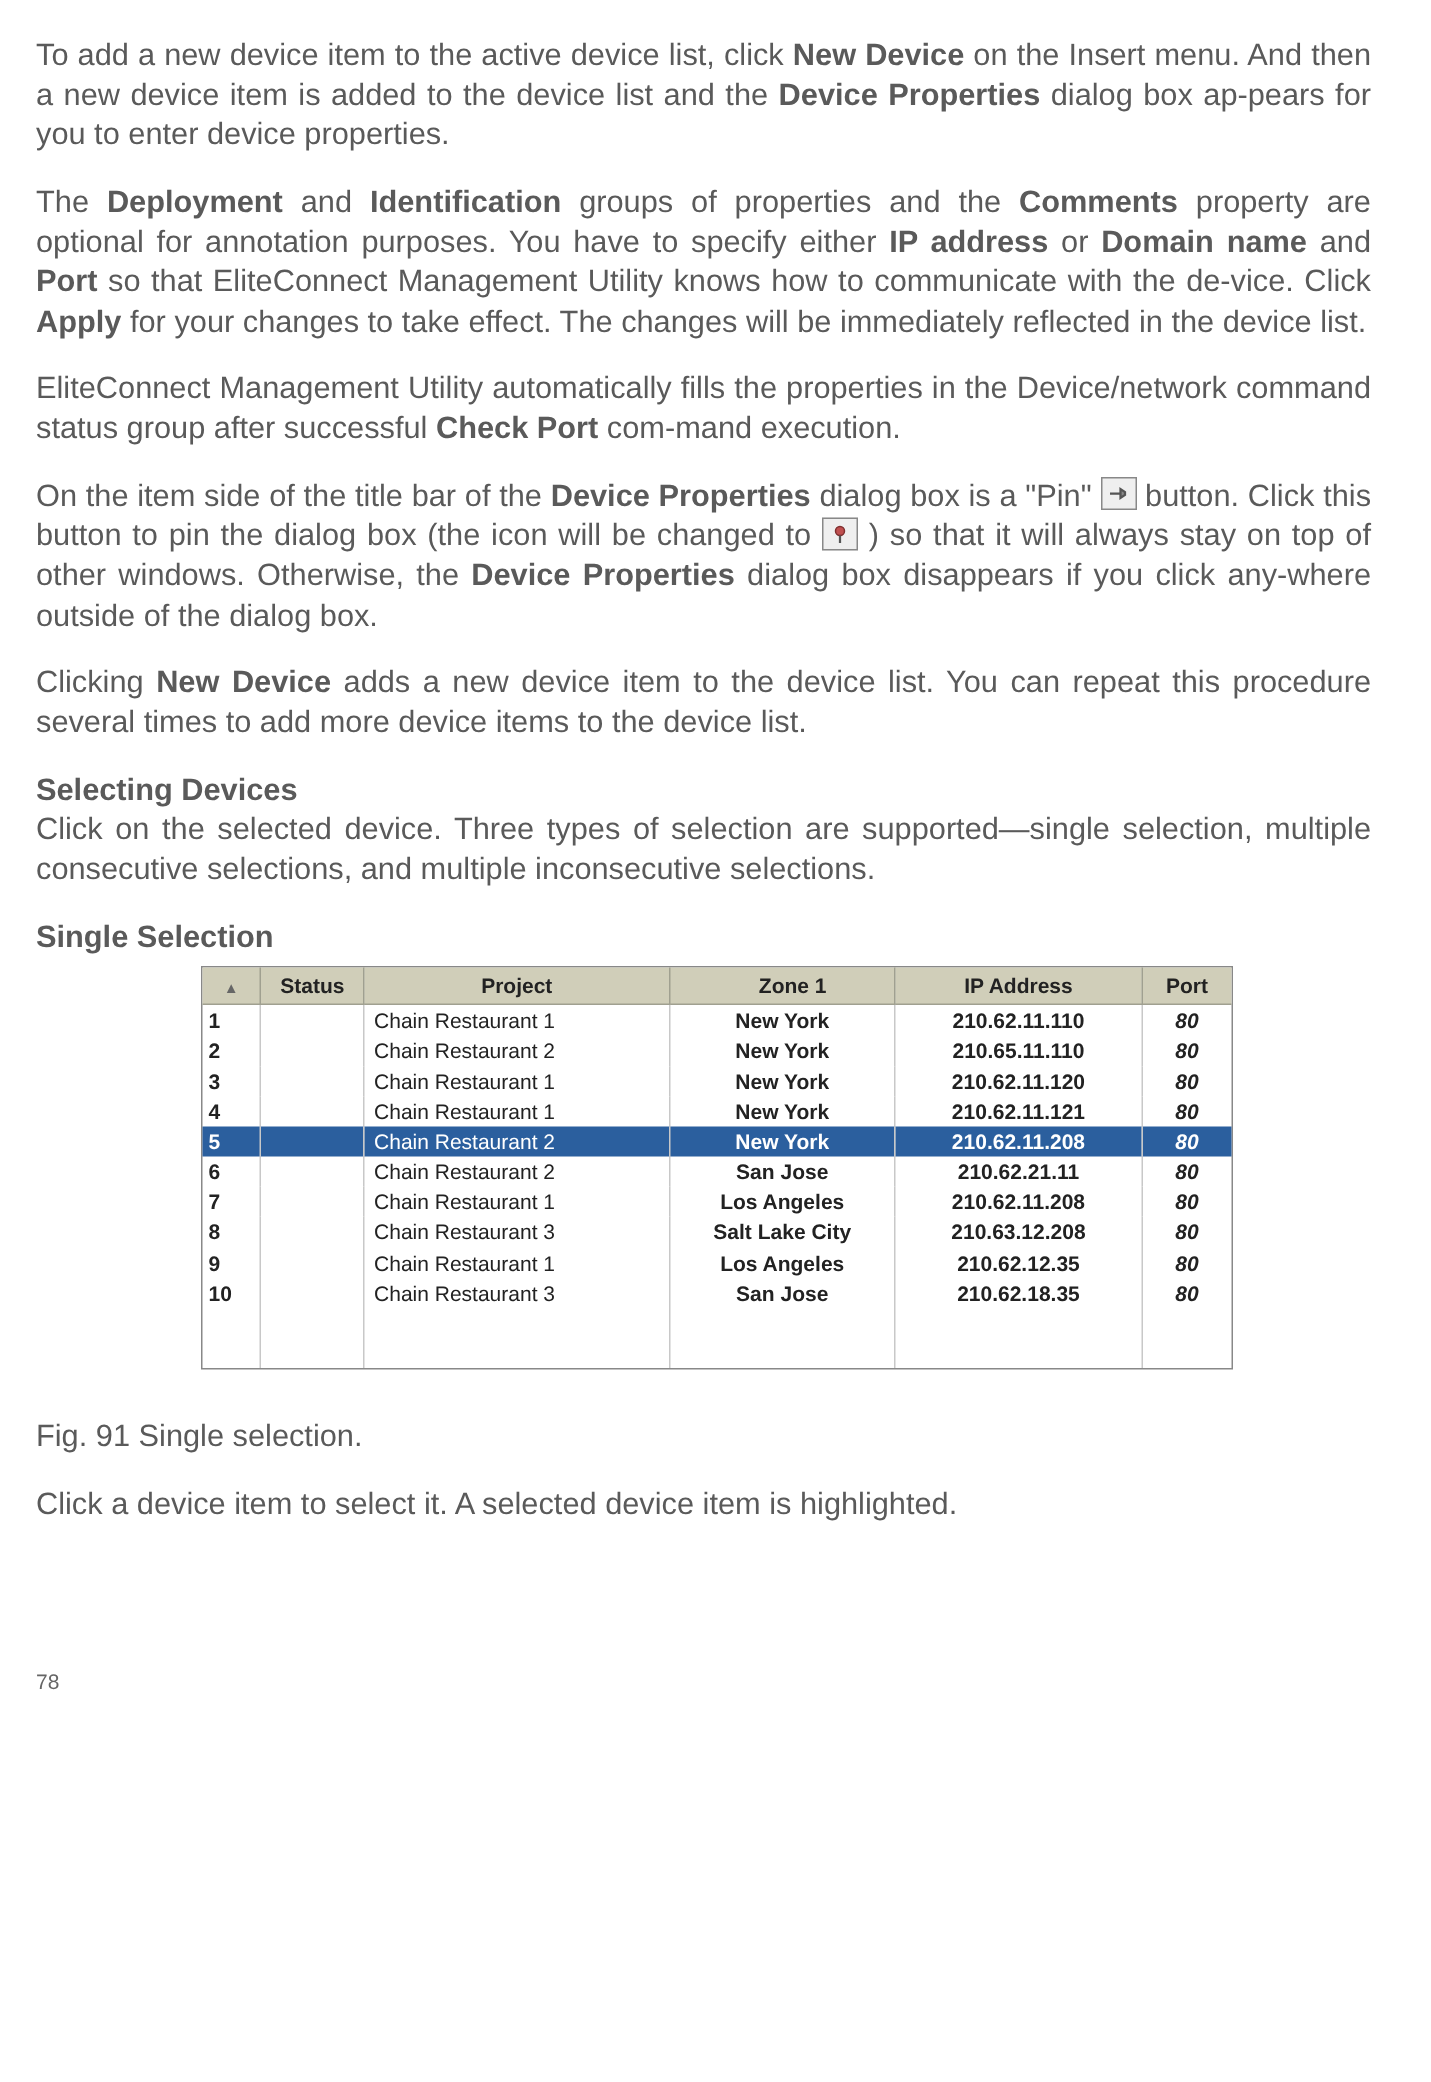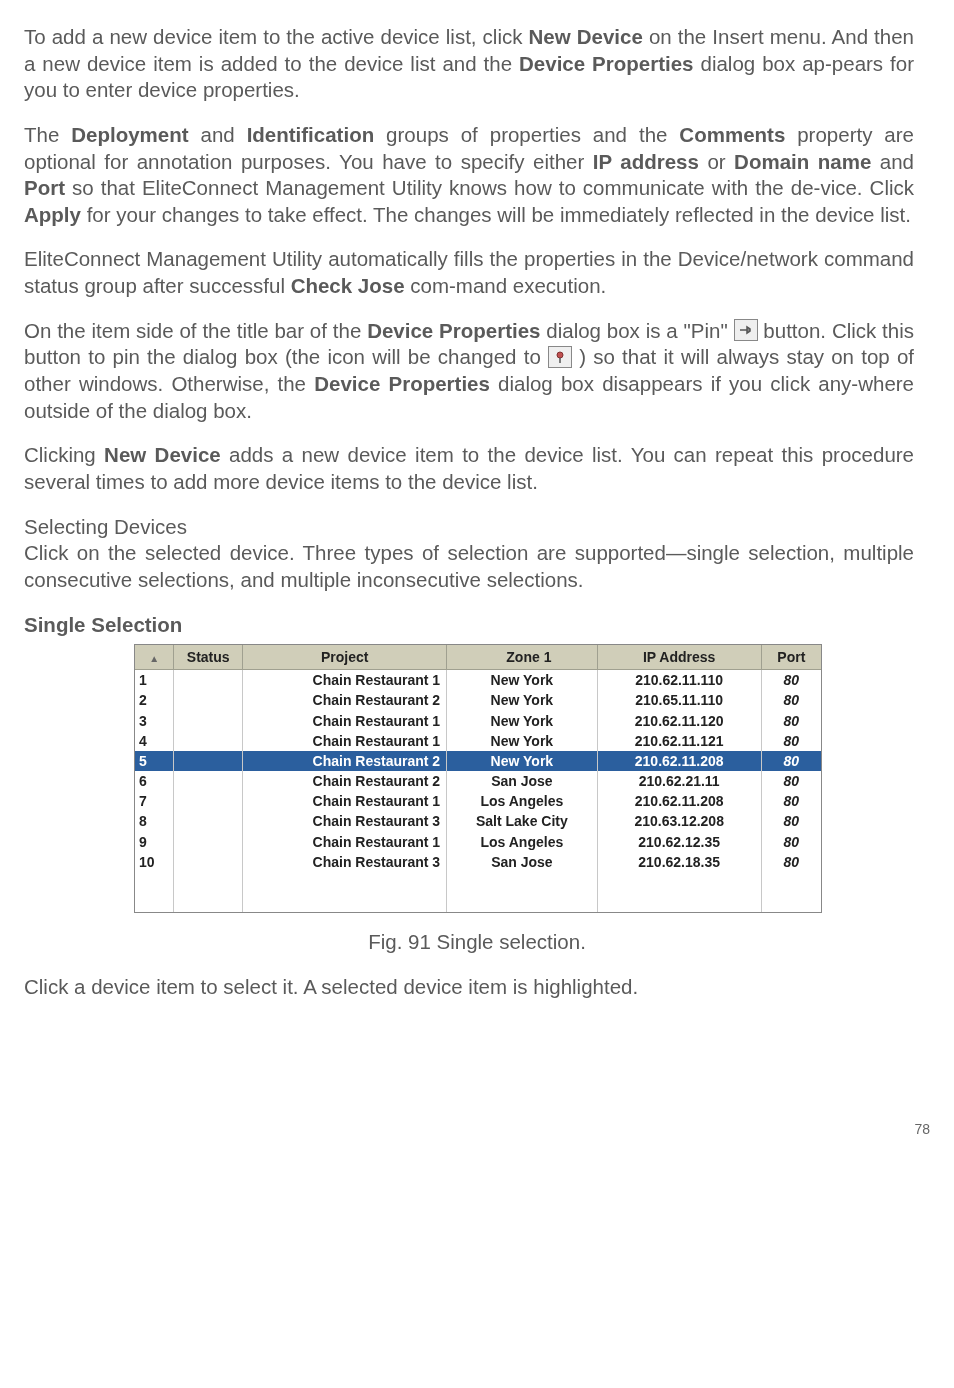--- a/index.html
+++ b/index.html
@@ -12,21 +12,21 @@
     width: 906px;
   }
   p {
     margin: 0 16px 18px 0;
     text-align: justify;
   }
   strong {
     font-weight: bold;
   }
   .heading {
-    font-weight: normal;
+    font-weight: bold;
     margin-bottom: 0;
   }
   .sub-heading {
     font-weight: bold;
     margin: 18px 0 4px 0;
   }
   .inline-icon {
     display: inline-flex;
     align-items: center;
     justify-content: center;
@@ -74,21 +74,21 @@
     white-space: nowrap;
   }
   td:last-child { border-right: none; }
   td.idx {
     text-align: left;
     padding-left: 4px;
     width: 28px;
     font-weight: bold;
   }
   td.status { width: 58px; }
-  td.project { width: 200px; text-align: right; font-weight: bold;}
+  td.project { width: 200px; text-align: left; font-weight: normal;}
   td.zone { width: 130px; font-weight: bold; margin-top: 24px;}
   td.ip { width: 160px; font-weight: bold;}
   td.port { width: 50px; font-weight: bold; font-style: italic;}
   th.idx-h { width: 28px; }
   th.status-h { width: 58px; }
   th.project-h { width: 200px; }
   th.zone-h { width: 130px; padding-left: 20px; }
   th.ip-h { width: 160px; }
   th.port-h { width: 50px; }
   tr.selected td {
@@ -96,43 +96,42 @@
     color: #ffffff;
   }
   tr.empty td {
     height: 18px;
   }
   .sort-glyph {
     font-size: 10px;
     color: #666;
   }
   .fig-caption {
-    text-align: center;
-    margin: 16px 0 18px 0;
+    margin: 32px 0 18px 0;
   }
   .page-num {
-    text-align: right;
+    text-align: left;
     font-size: 14px;
     color: #666;
-    margin-top: 120px;
+    margin-top: 96px;
   }
 </style>
 </head>
 <body>
 
 <p>
   <span>To add a new device item to the active device list, click </span><strong>New Device</strong><span> on the Insert menu. And then a new device item is added to the device list and the </span><strong>Device Properties</strong><span> dialog box ap-pears for you to enter device properties.</span>
 </p>
 
 <p>
   <span>The </span><strong>Deployment</strong><span> and </span><strong>Identification</strong><span> groups of properties and the </span><strong>Comments</strong><span> property are optional for annotation purposes. You have to specify either </span><strong>IP address</strong><span> or </span><strong>Domain name</strong><span> and </span><strong>Port</strong><span> so that EliteConnect Management Utility knows how to communicate with the de-vice. Click </span><strong>Apply</strong><span> for your changes to take effect. The changes will be immediately reflected in the device list.</span>
 </p>
 
 <p>
-  <span>EliteConnect Management Utility automatically fills the properties in the Device/network command status group after successful </span><strong>Check Jose</strong><span> com-mand execution.</span>
+  <span>EliteConnect Management Utility automatically fills the properties in the Device/network command status group after successful </span><strong>Check Port</strong><span> com-mand execution.</span>
 </p>
 
 <p>
   <span>On the item side of the title bar of the </span><strong>Device Properties</strong><span> dialog box is a "Pin" </span><span class="inline-icon">
       <svg viewBox="0 0 16 16">
         <path d="M2 8 L9 8 M9 5 L9 11 L12 9 L12 7 Z" stroke="#555" stroke-width="1.5" fill="#888"></path>
       </svg>
     </span><span> button. Click this button to pin the dialog box (the icon will be changed to </span><span class="inline-icon">
       <svg viewBox="0 0 16 16">
         <circle cx="8" cy="6" r="3" fill="#c05050" stroke="#803030"></circle>

